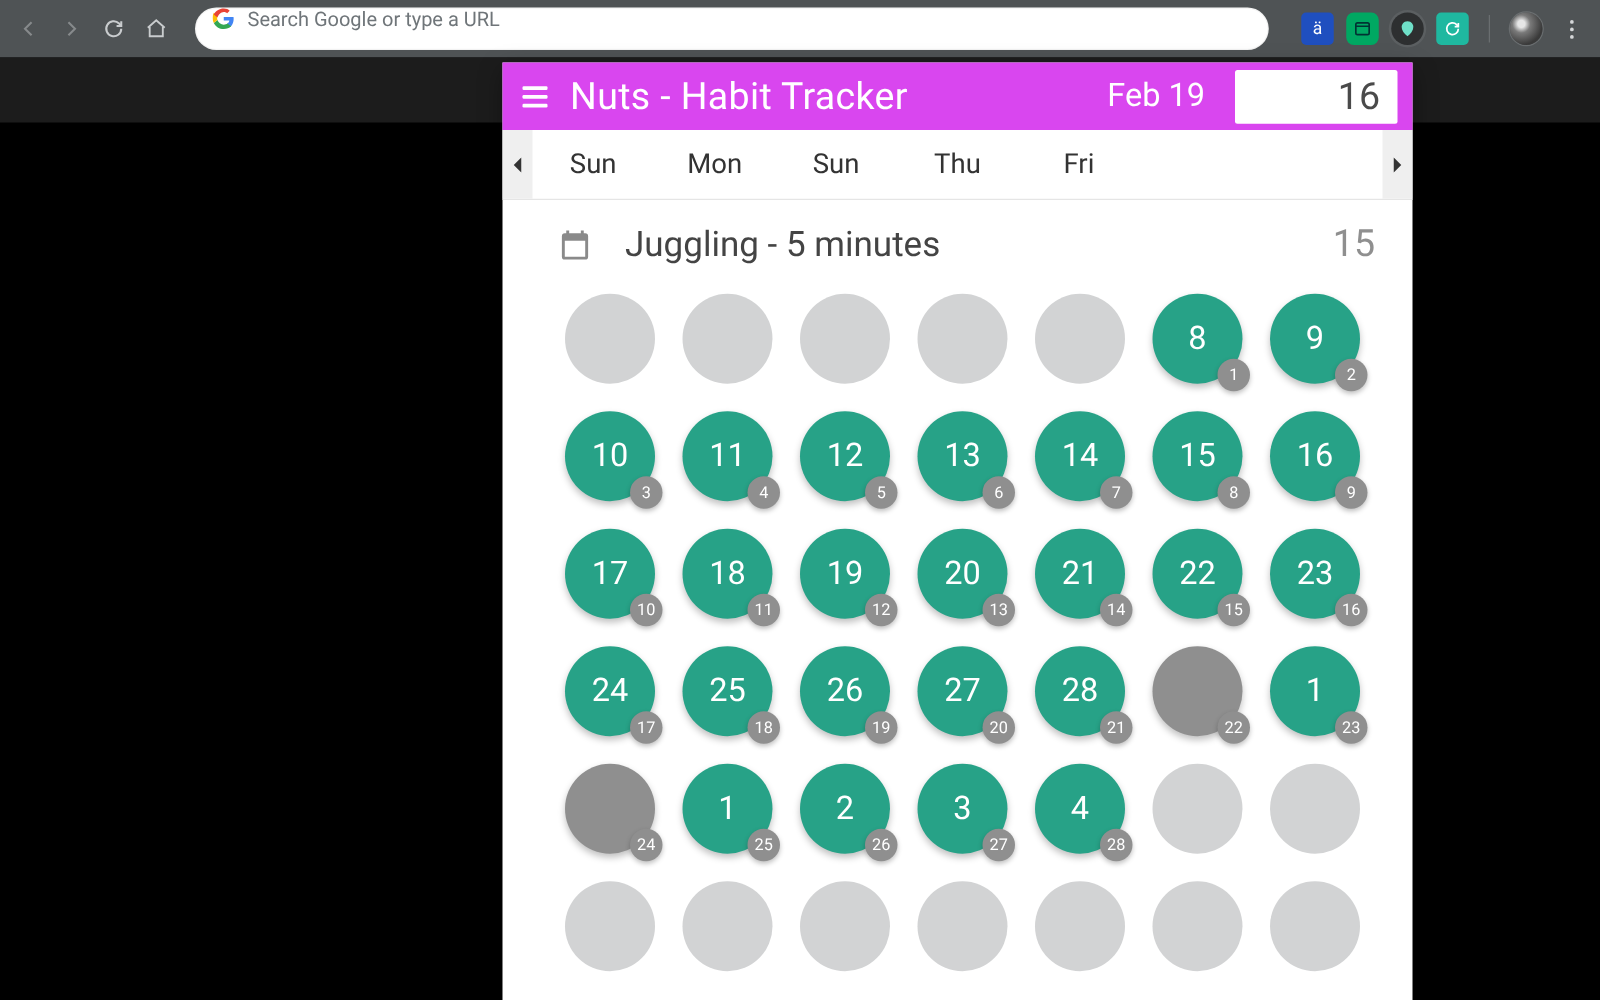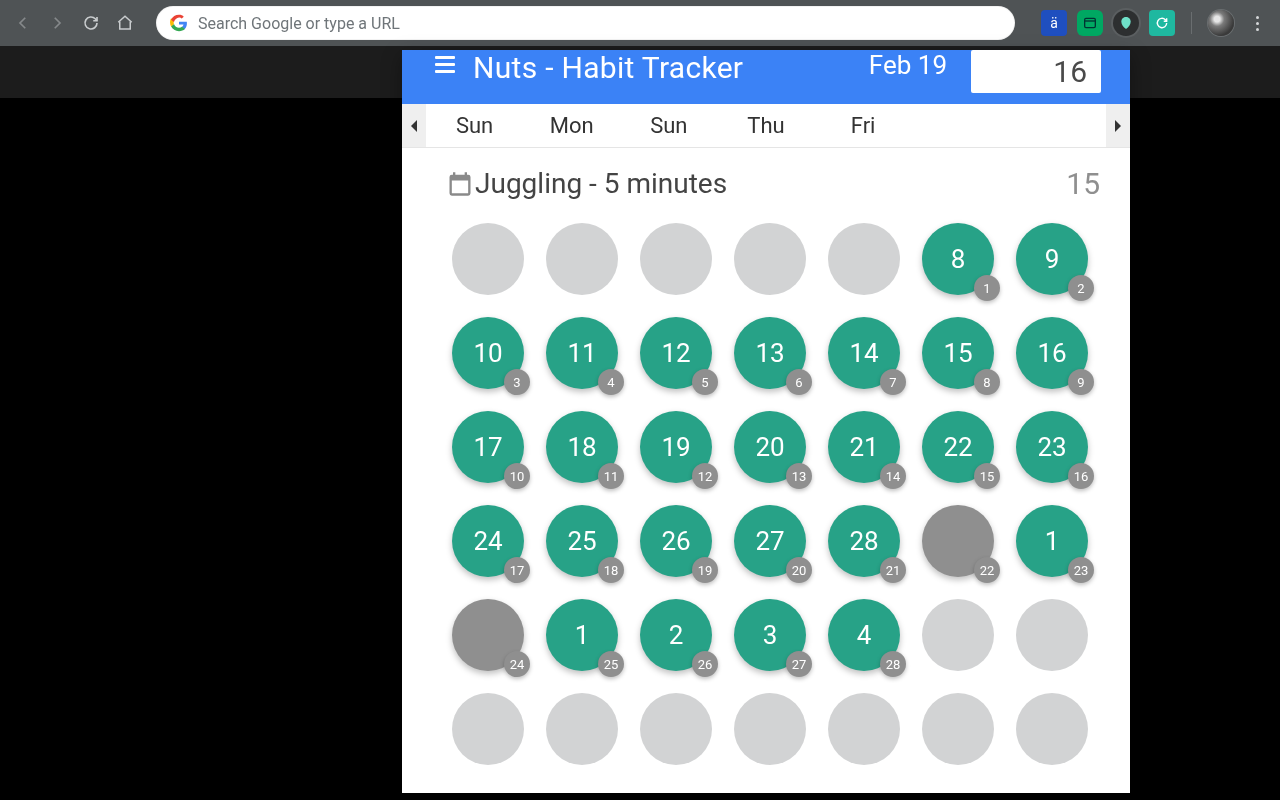--- a/index.html
+++ b/index.html
@@ -4,56 +4,56 @@
 <style>
   * { box-sizing: border-box; margin: 0; padding: 0; }
   html, body { width: 1280px; height: 800px; overflow: hidden; font-family: "Segoe UI", Roboto, Arial, sans-serif; }
   body { background: #000; }
 
   
   .chrome { height: 46px; background: #4f5355; display: flex; align-items: center; padding: 0 10px; gap: 8px; }
   .nav-icon { width: 26px; height: 26px; display:flex; align-items:center; justify-content:center; color:#c9ccce; border-radius:50%; }
   .nav-icon svg { width:18px; height:18px; }
   .nav-icon.disabled { opacity:.45; }
-  .omnibox { flex:1; height:34px; background:#fff; border-radius:17px; display:flex; align-items:center; padding:0 14px; gap:10px; margin:0 10px; box-shadow: inset 0 0 0 1px rgba(0,0,0,.05); }
+  .omnibox { flex:1; height:34px; background:#fff; border-radius:17px; display:flex; padding:0 14px; gap:10px; margin:0 10px; box-shadow: inset 0 0 0 1px rgba(0,0,0,.05); }
   .omnibox .g { width:18px; height:18px; }
   .omnibox .ph { color:#6f7579; font-size:16px; }
   .ext-icons { display:flex; align-items:center; gap:10px; margin-left:8px; }
   .ext { width:26px; height:26px; display:flex; align-items:center; justify-content:center; border-radius:4px; font-size:14px; color:#fff; }
   .ext.blue { background:#1f4fbf; }
   .ext.green { background:#00a862; border-radius:6px; }
   .ext.circle { background:#2d2f30; border-radius:50%; box-shadow:0 0 0 2px #3b3f41; }
   .ext.circle.active { box-shadow:0 0 0 2px #5b5f61; }
   .ext.teal { background:#1fb8a0; border-radius:4px; }
   .divider { width:1px; height:22px; background:#6a6e70; margin:0 6px; }
   .avatar { width:26px; height:26px; border-radius:50%; background: radial-gradient(circle at 35% 35%, #e6e6e6 12%, #7a7a7a 30%, #3a3a3a 70%); box-shadow:0 0 0 1px #6a6e70; }
   .kebab { width:26px; height:26px; display:flex; flex-direction:column; align-items:center; justify-content:center; gap:3px; }
   .kebab span { width:3px; height:3px; border-radius:50%; background:#d5d7d9; }
 
   
   .bgstrip { position:absolute; top:46px; left:0; right:0; height:52px; background:#1c1c1c; }
 
   
   .panel { position:absolute; top:50px; left:402px; width:728px; background:#fff; box-shadow:0 6px 18px rgba(0,0,0,.35); }
 
-  .panel-header { height:54px; background:#3b82f6; color:#fff; display:flex; align-items:flex-start; padding:0 29px; gap:14px; }
+  .panel-header { height:54px; background:#d946ef; color:#fff; display:flex; align-items:center; padding:0 12px; gap:14px; }
   .hamburger { width:28px; height:28px; display:flex; flex-direction:column; justify-content:center; gap:4px; padding:4px; }
   .hamburger span { height:3px; background:#fff; border-radius:1px; }
   .app-title { font-size:30px; font-weight:400; letter-spacing:.3px; flex:0 0 auto; }
   .hdr-spacer { flex:1; }
   .hdr-date { font-size:26px; font-weight:400; margin-right:10px; }
   .hdr-count { background:#fff; color:#4a4a4a; font-size:30px; font-weight:400; padding:4px 14px 4px 40px; min-width:130px; text-align:right; border-radius:2px; }
 
-  .dow-row { height:44px; display:flex; align-items:stretch; border-bottom:1px solid #e5e5e5; }
+  .dow-row { height:56px; display:flex; align-items:stretch; border-bottom:1px solid #e5e5e5; }
   .dow-arrow { width:24px; background:#efefef; display:flex; align-items:center; justify-content:center; color:#333; }
   .dow-arrow svg { width:10px; height:14px; }
   .dow-cells { flex:1; display:grid; grid-template-columns:repeat(7,1fr); }
   .dow { display:flex; align-items:center; justify-content:center; font-size:22px; color:#333; }
 
-  .habit-row { display:flex; align-items:center; padding:18px 30px 8px 44px; gap:1px; }
+  .habit-row { display:flex; align-items:center; padding:18px 30px 8px 44px; gap:26px; }
   .cal-icn { width:28px; height:28px; color:#8a8a8a; }
   .habit-name { font-size:28px; color:#444; font-weight:400; }
   .habit-row .flex { flex:1; }
   .habit-total { font-size:30px; color:#8f8f8f; font-weight:400; }
 
   .grid-wrap { padding: 10px 30px 24px 38px; }
   .grid { display:grid; grid-template-columns:repeat(7, 80px); grid-auto-rows:80px; gap:14px 14px; justify-content:center; }
   .cell { position:relative; width:80px; height:80px; }
   .dot { width:72px; height:72px; border-radius:50%; position:absolute; top:4px; left:4px; display:flex; align-items:center; justify-content:center; font-size:26px; color:#fff; }
   .dot.placeholder { background:#d2d3d4; }

